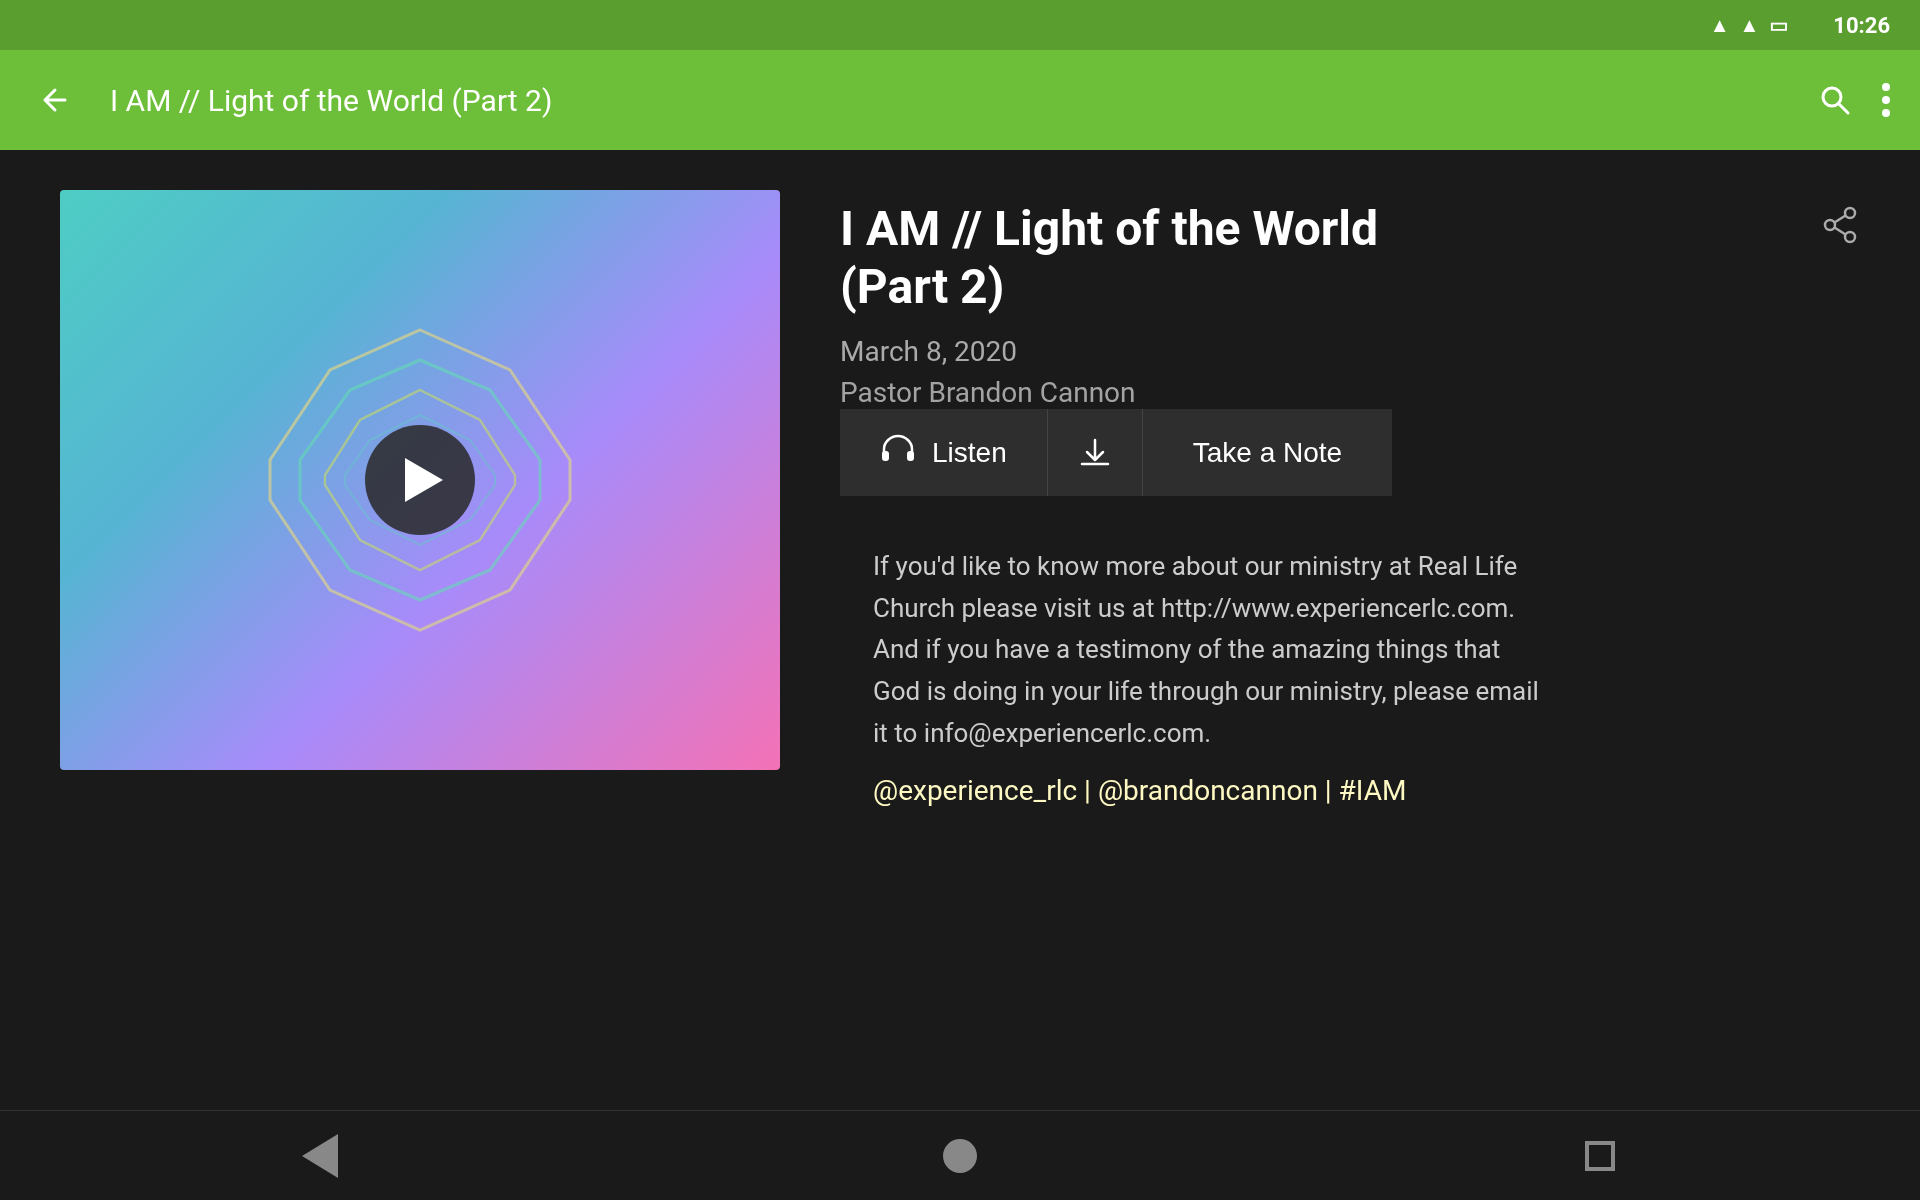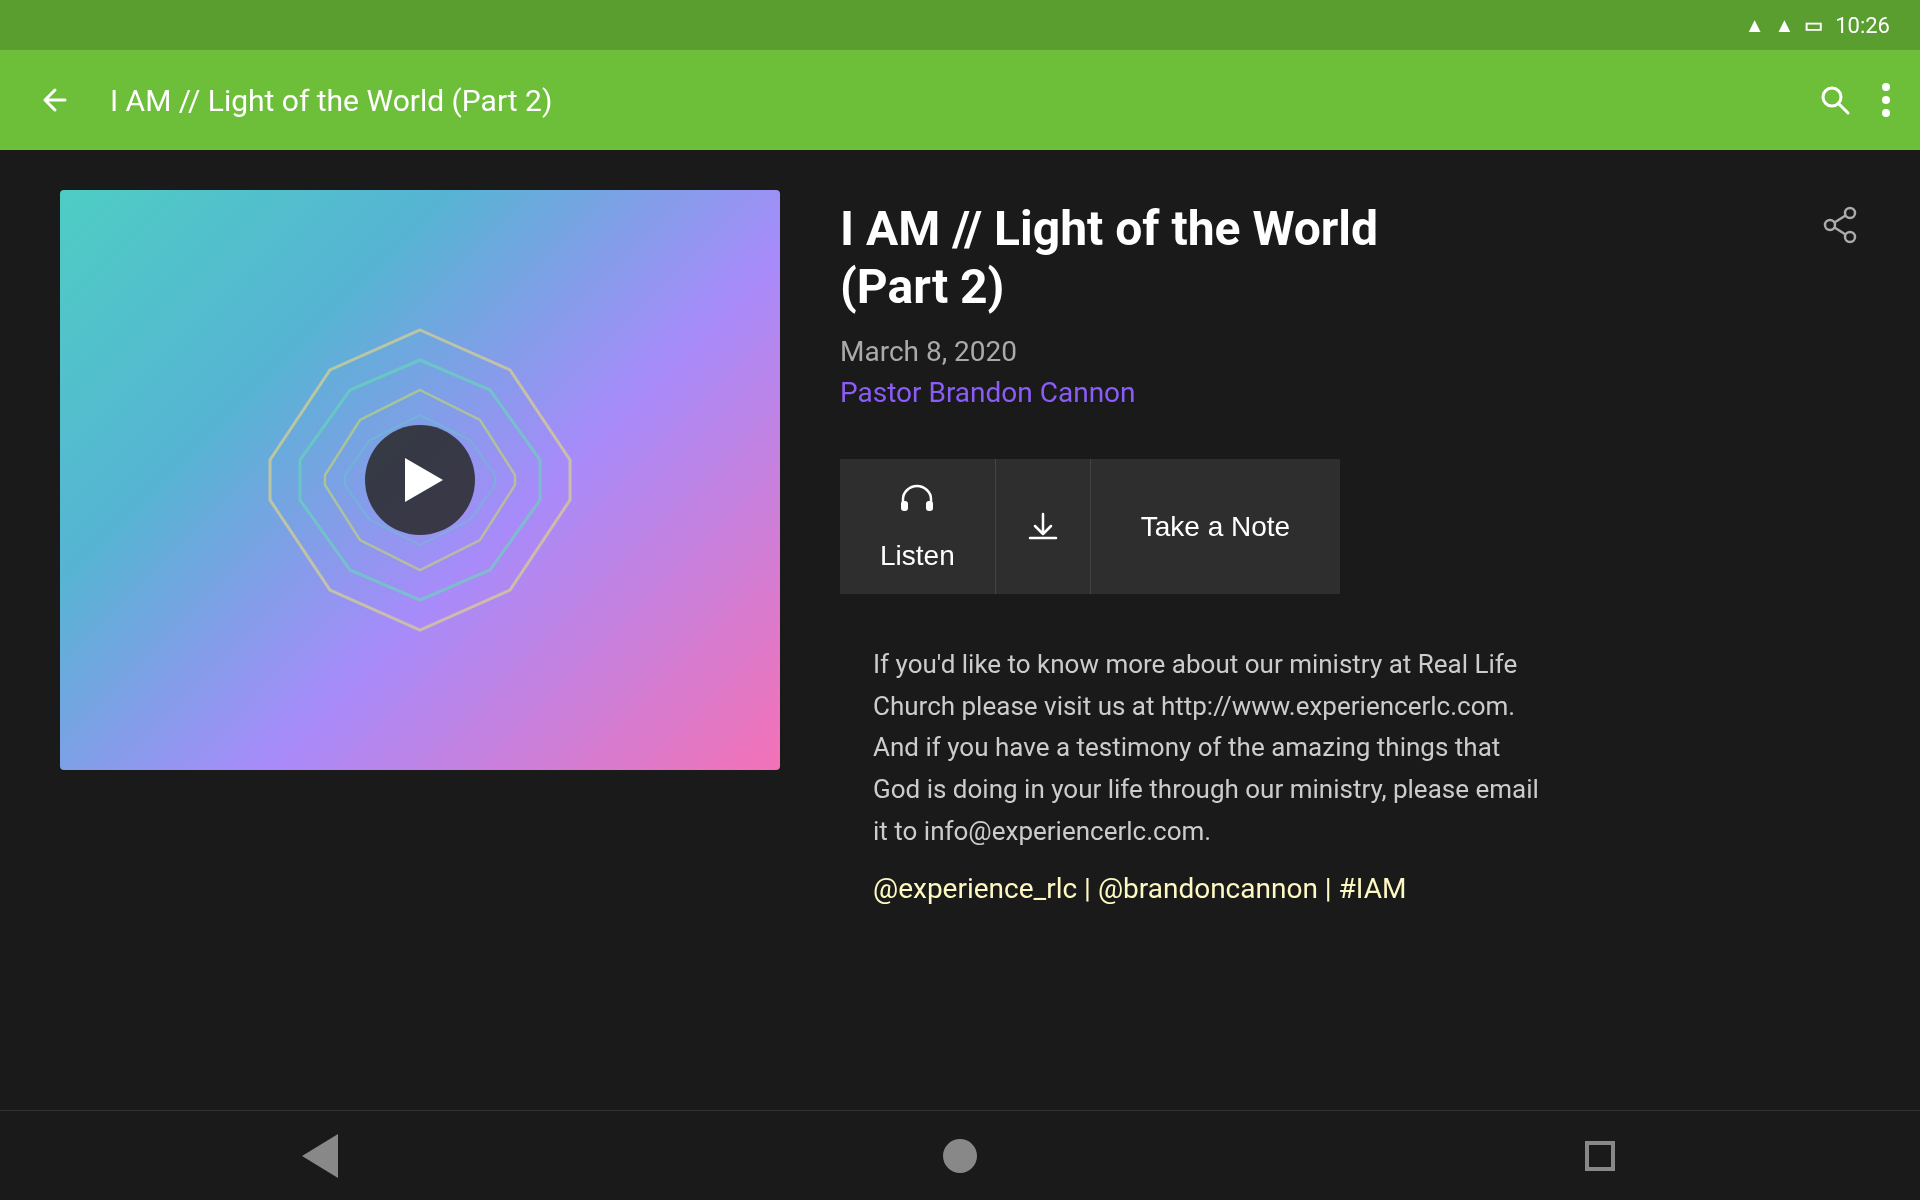--- a/index.html
+++ b/index.html
@@ -27,21 +27,22 @@
       display: flex;
       align-items: center;
       gap: 10px;
       color: #fff;
       font-size: 20px;
       font-weight: bold;
     }
     .status-time {
       color: #fff;
       font-size: 22px;
-      font-weight: normal;
+      font-weight: bold;
+      margin-left: 33px;
     }
 
     
     .app-bar {
       width: 100%;
       height: 100px;
       background: #6dbf3a;
       display: flex;
       align-items: center;
       padding: 0 30px;
@@ -164,42 +165,40 @@
       cursor: pointer;
       margin-top: 5px;
     }
     .sermon-date {
       font-size: 28px;
       color: #aaaaaa;
       margin-bottom: 8px;
     }
     .sermon-pastor {
       font-size: 28px;
-      color: #8b5cf6;
-      margin-bottom: 50px;
+      color: #a3a3a3;
     }
 
     
     .action-buttons {
       display: flex;
       gap: 0;
       margin-bottom: 50px;
     }
     .listen-btn {
       display: flex;
       align-items: center;
       gap: 16px;
       background: #2e2e2e;
       color: #fff;
       font-size: 28px;
       padding: 22px 40px;
       border: none;
       cursor: pointer;
       border-right: 1px solid #444;
-      flex-direction: column;
     }
     .listen-btn .headphones-icon {
       font-size: 30px;
     }
     .download-btn {
       display: flex;
       align-items: center;
       justify-content: center;
       background: #2e2e2e;
       color: #fff;

